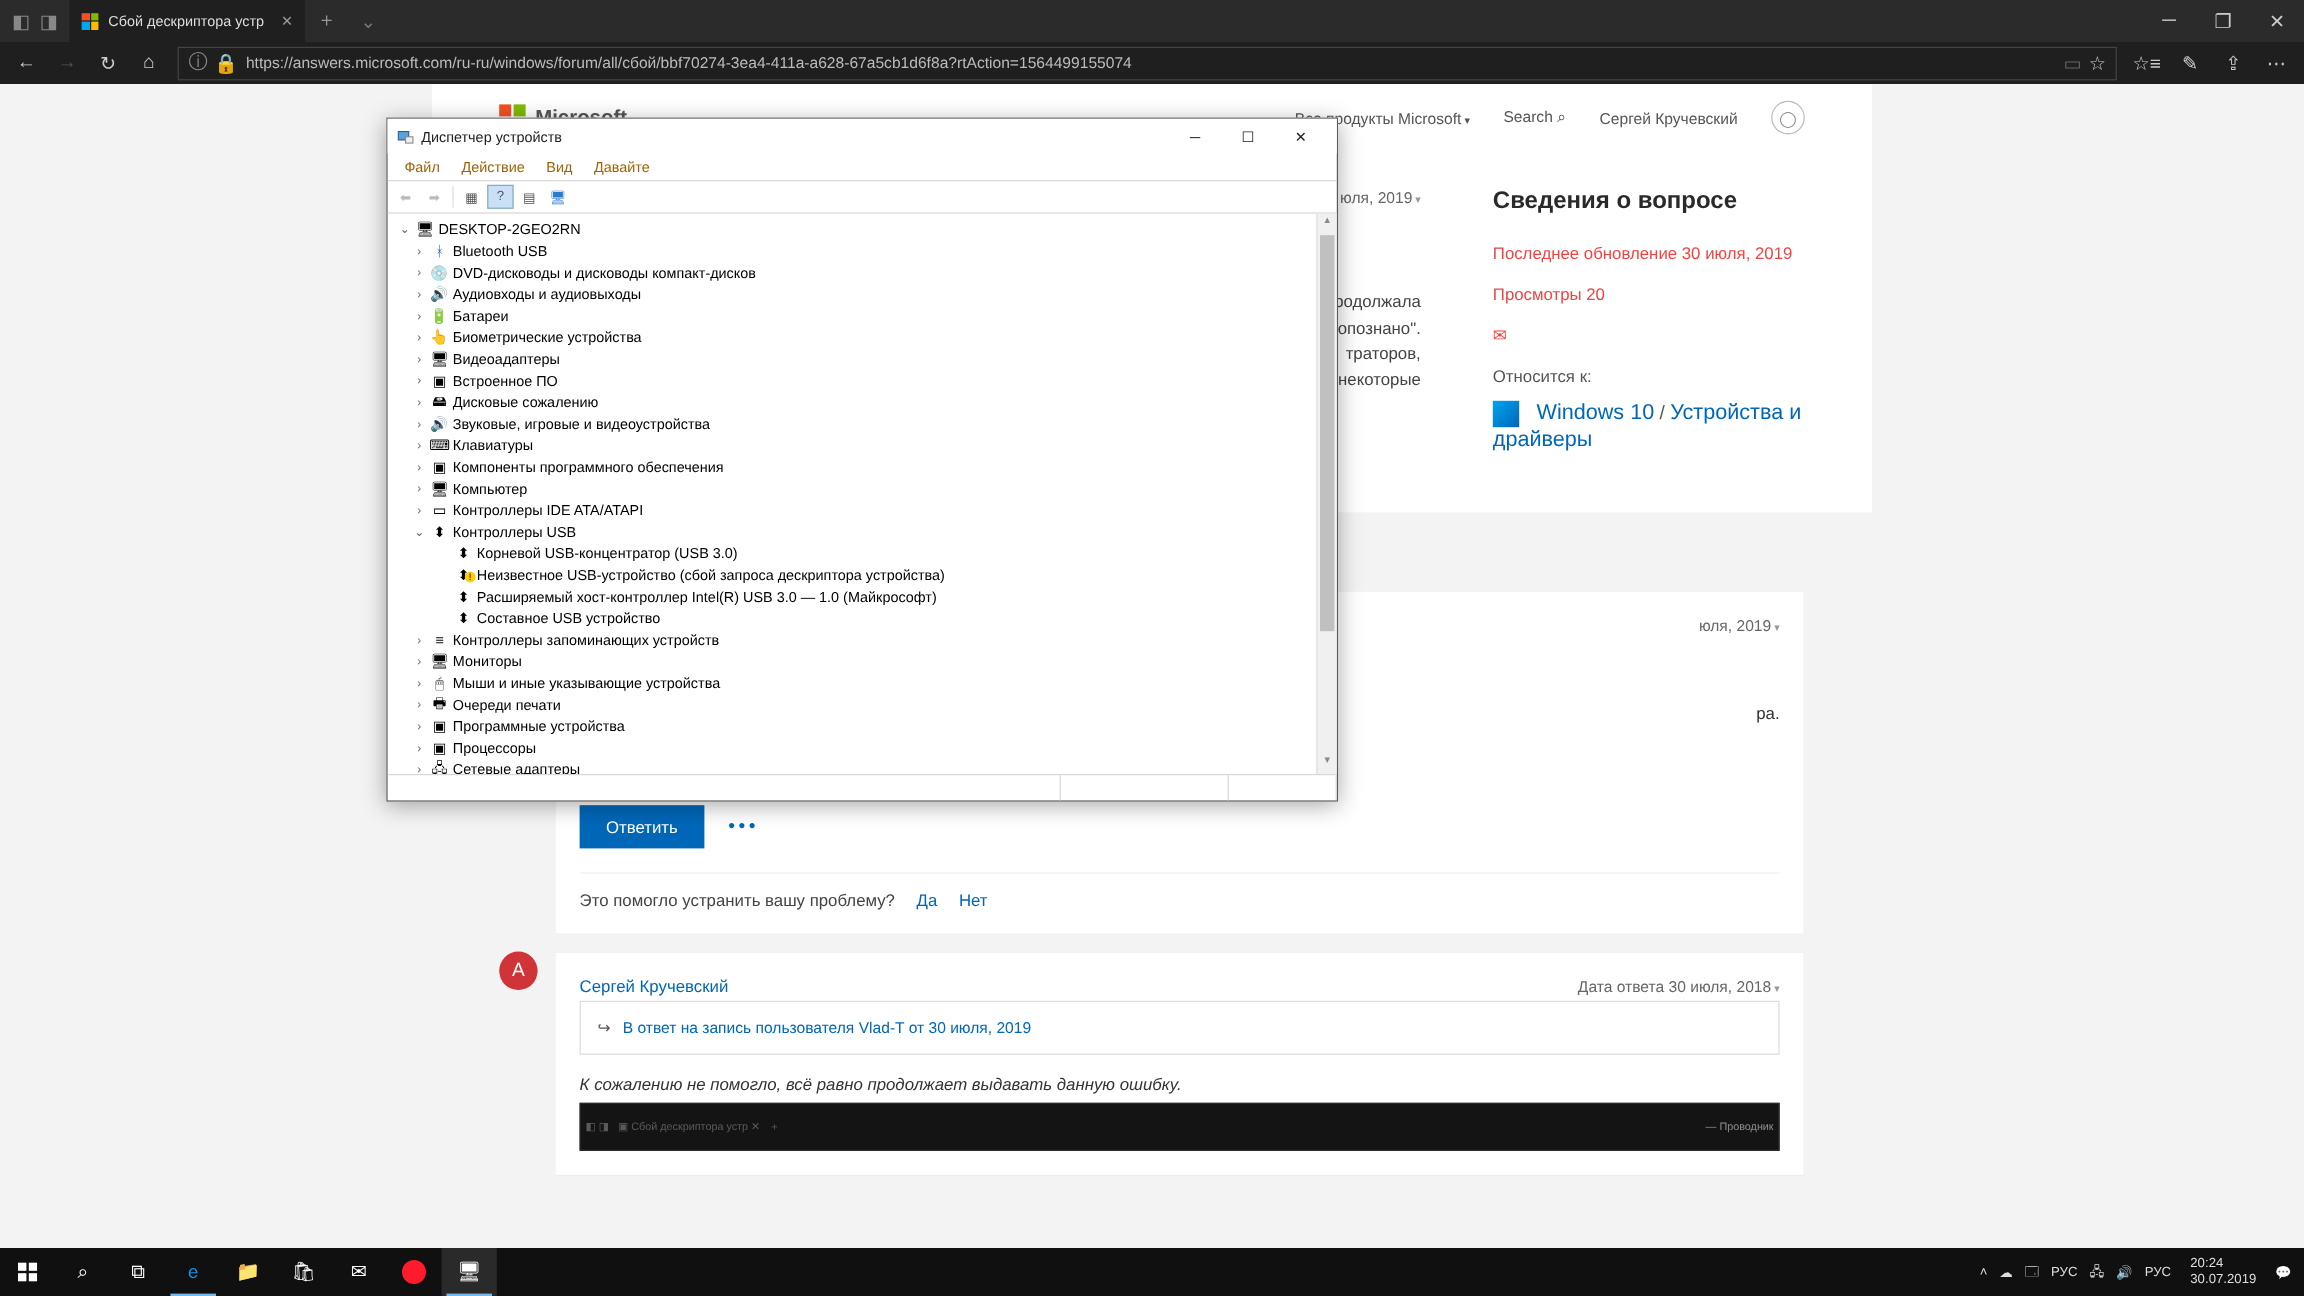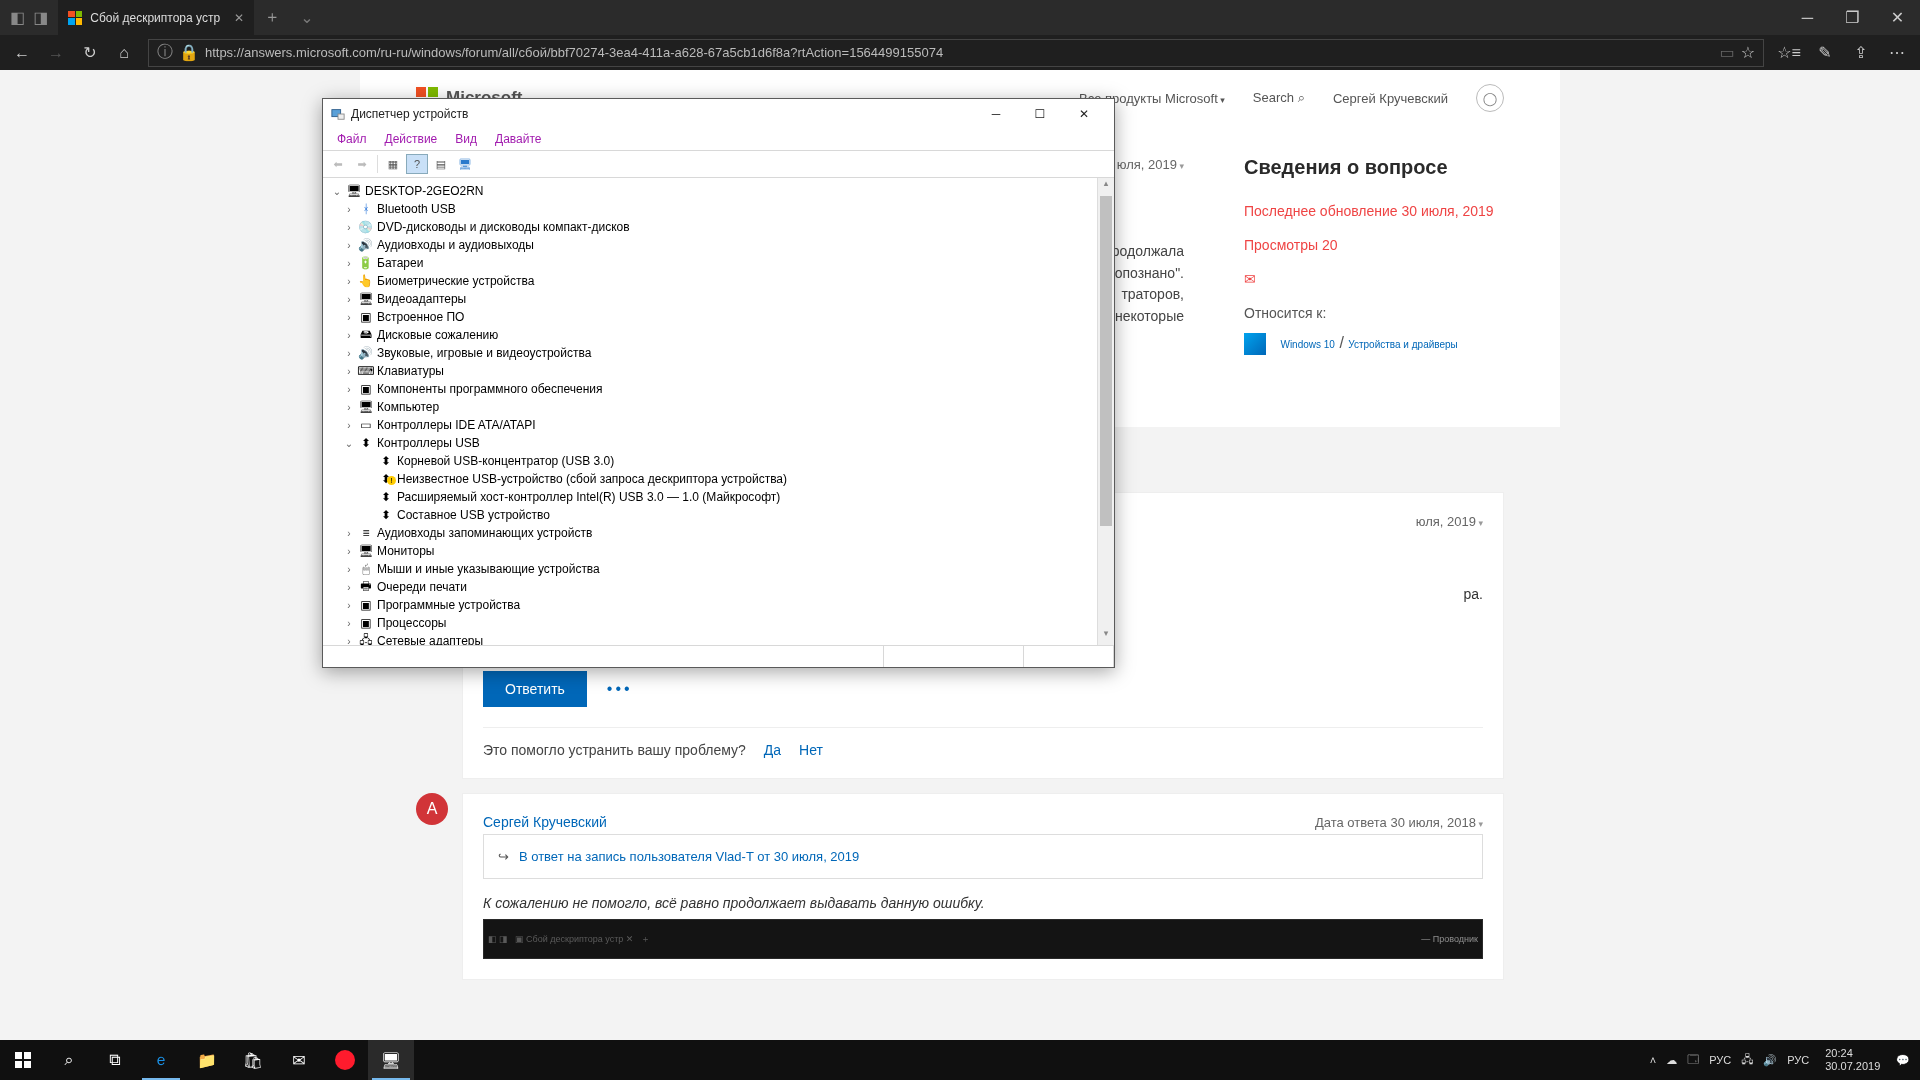--- a/index.html
+++ b/index.html
@@ -65,29 +65,29 @@
 .av-photo{width:32px;height:32px;border-radius:50%;background:#c8a080}
 
 .reply-quote{display:flex;gap:10px;align-items:center;border:1px solid #ddd;padding:14px;color:#555;font-size:13px;margin-bottom:16px}
 .reply-quote a{color:#0067b8}
 .reply-text-it{font-style:italic;color:#333;font-size:14px}
 
 .side-col h2{font-size:20px;color:#2a2a2a;margin-bottom:24px}
 .side-col .meta-row{color:#ef4444;font-size:14px;margin-bottom:18px}
 .side-col .relates{font-size:14px;color:#555;margin-bottom:12px}
 .win-tile{width:22px;height:22px;background:linear-gradient(135deg,#00a3ee,#0067b8);display:inline-block;vertical-align:middle;margin-right:10px}
-.side-col a{color:#0067b8;font-size:10px}
+.side-col a{color:#0067b8;font-size:18px}
 
 
 .devmgr{position:absolute;left:322px;top:98px;width:793px;height:570px;background:#fff;border:1px solid #5a5a5a;box-shadow:0 4px 18px rgba(0,0,0,.35);display:flex;flex-direction:column;z-index:10}
 .devmgr .titlebar{height:29px;display:flex;align-items:center;padding:0 8px;font-size:12px;color:#222;background:#fff}
 .devmgr .titlebar .dm-icon{width:14px;height:14px;margin-right:6px}
 .devmgr .titlebar .wc{margin-left:auto;display:flex}
 .devmgr .titlebar .wc div{width:44px;height:28px;display:flex;align-items:center;justify-content:center;cursor:pointer}
-.devmgr .menubar{display:flex;gap:2px;padding:2px 6px;font-size:12px;color:#a21caf;border-bottom:1px solid #d8d8d8}
+.devmgr .menubar{display:flex;gap:2px;padding:2px 6px;font-size:12px;color:#a16207;border-bottom:1px solid #d8d8d8}
 .devmgr .menubar span{padding:2px 8px;cursor:pointer}
 .devmgr .toolbar{display:flex;gap:2px;padding:3px 4px;border-bottom:1px solid #d8d8d8;align-items:center}
 .devmgr .toolbar .tbtn{width:22px;height:20px;display:flex;align-items:center;justify-content:center;border:1px solid transparent;cursor:pointer;font-size:11px;color:#555}
 
 .devmgr .tree-wrap{flex:1;display:flex;overflow:hidden;border-top:0}
 .devmgr .tree{flex:1;overflow:auto;font-size:12px;color:#000;padding:4px 2px}
 .tree-node{display:flex;align-items:center;height:18px;padding-left:6px;white-space:nowrap}
 .tree-node .exp{width:12px;color:#666;font-size:10px;text-align:center;cursor:pointer}
 .tree-node .dev-ic{width:16px;height:14px;margin:0 3px;display:flex;align-items:center;justify-content:center}
 .tree-node.indent1{padding-left:18px}
@@ -393,21 +393,21 @@
           <span>Расширяемый хост-контроллер Intel(R) USB 3.0 — 1.0 (Майкрософт)</span>
         </div>
       <div class="tree-node indent2">
           <span class="exp"></span>
           <span class="dev-ic">⬍</span>
           <span>Составное USB устройство</span>
         </div>
     <div class="tree-node indent1">
           <span class="exp">›</span>
           <span class="dev-ic">≡</span>
-          <span>Аудиовходы запоминающих устройств</span>
+          <span>Контроллеры запоминающих устройств</span>
         </div>
     <div class="tree-node indent1">
           <span class="exp">›</span>
           <span class="dev-ic">🖥</span>
           <span>Мониторы</span>
         </div>
     <div class="tree-node indent1">
           <span class="exp">›</span>
           <span class="dev-ic">🖱</span>
           <span>Мыши и иные указывающие устройства</span>

